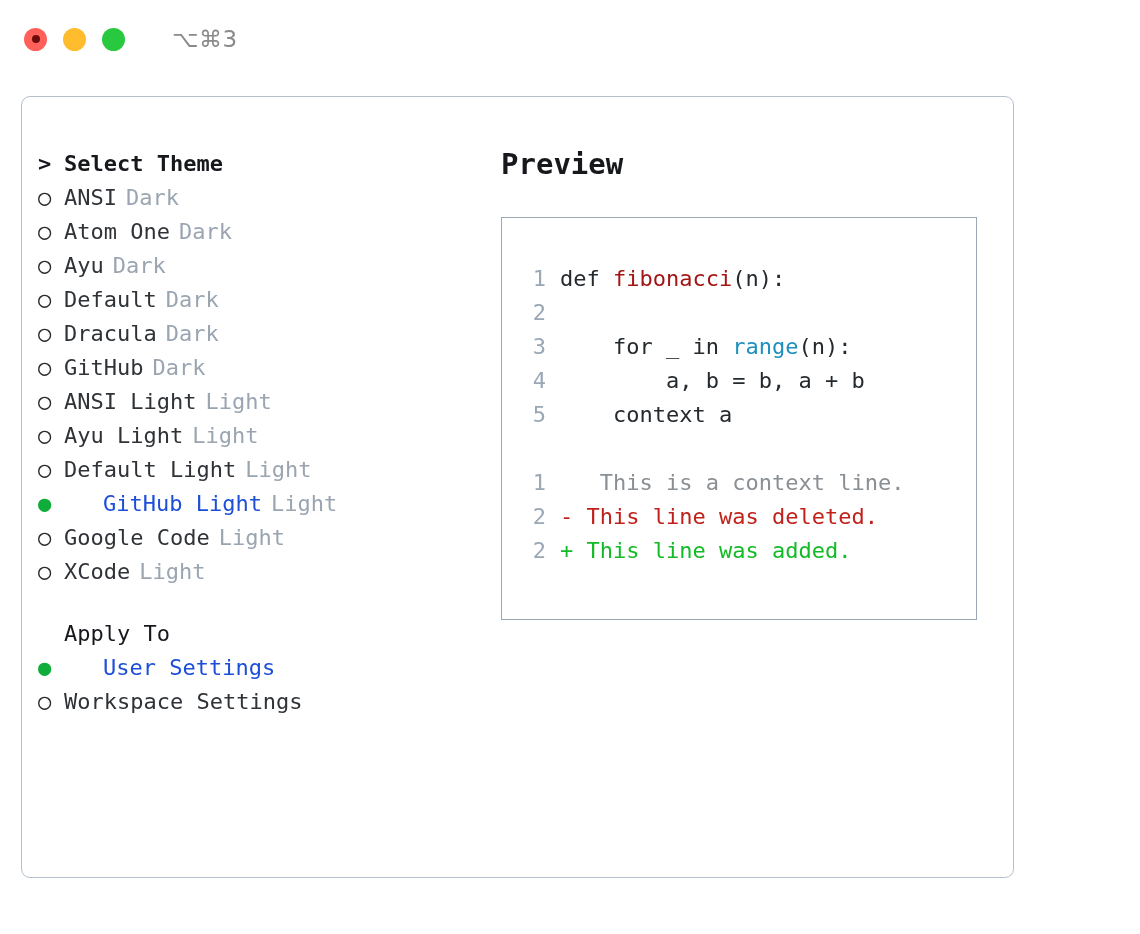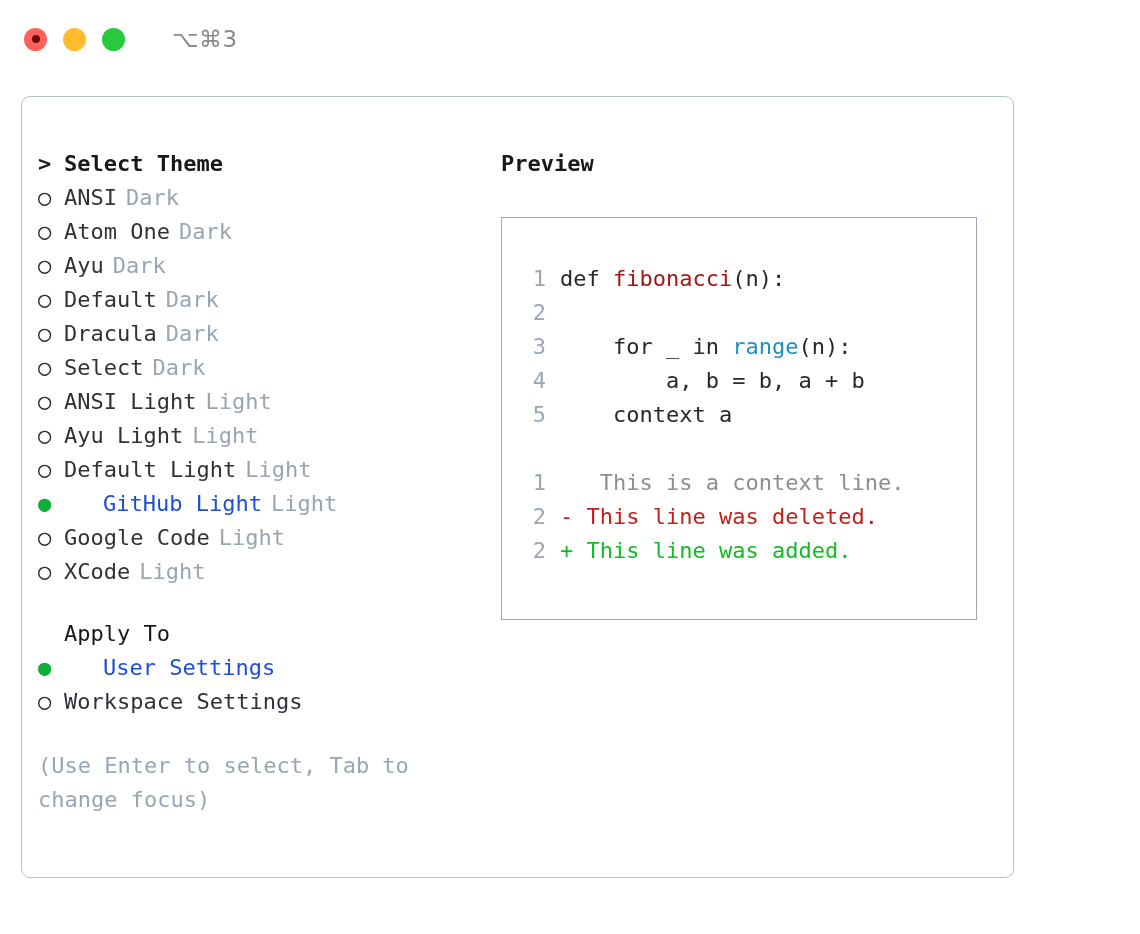--- a/index.html
+++ b/index.html
@@ -133,21 +133,21 @@
     width: 400px;
   }
   
   .right-col {
     position: absolute;
     left: 479px;
     top: 50px;
     width: 490px;
   }
   .preview-title {
-    font-size: 22px;
+    font-size: 29px;
     font-weight: bold;
     color: #16181c;
     line-height: 34px;
   }
   .preview-box {
     margin-top: 36px;
     width: 476px;
     height: 403px;
     border: 1.5px solid #9aa7b5;
     box-sizing: border-box;
@@ -224,21 +224,21 @@
               <span class="label">Default</span>
               <span class="tag">Dark</span>
             </div>
             <div class="row">
               <span class="marker">○</span>
               <span class="label">Dracula</span>
               <span class="tag">Dark</span>
             </div>
             <div class="row">
               <span class="marker">○</span>
-              <span class="label">Select</span>
+              <span class="label">GitHub</span>
               <span class="tag">Dark</span>
             </div>
             <div class="row">
               <span class="marker">○</span>
               <span class="label">ANSI Light</span>
               <span class="tag">Light</span>
             </div>
             <div class="row">
               <span class="marker">○</span>
               <span class="label">Ayu Light</span>
@@ -277,21 +277,20 @@
             <div class="row">
               <span class="marker sel">●</span>
               <span class="label sel">User Settings</span>
             </div>
             <div class="row">
               <span class="marker">○</span>
               <span class="label">Workspace Settings</span>
             </div>
           </div>
 
-        <div class="hint">(Use Enter to select, Tab to change focus)</div>
       </div>
 
       <div class="right-col">
         <div class="preview-title">Preview</div>
 
         <div class="preview-box">
           <div id="code-block">
               <div class="code-line"><span class="lineno">1</span><span class="code-text"><span class="tok-plain">def </span><span class="tok-fn">fibonacci</span><span class="tok-plain">(n):</span></span></div>
               <div class="code-line"><span class="lineno">2</span></div>
               <div class="code-line"><span class="lineno">3</span><span class="code-text"><span class="tok-plain">    for _ in </span><span class="tok-call">range</span><span class="tok-plain">(n):</span></span></div>

